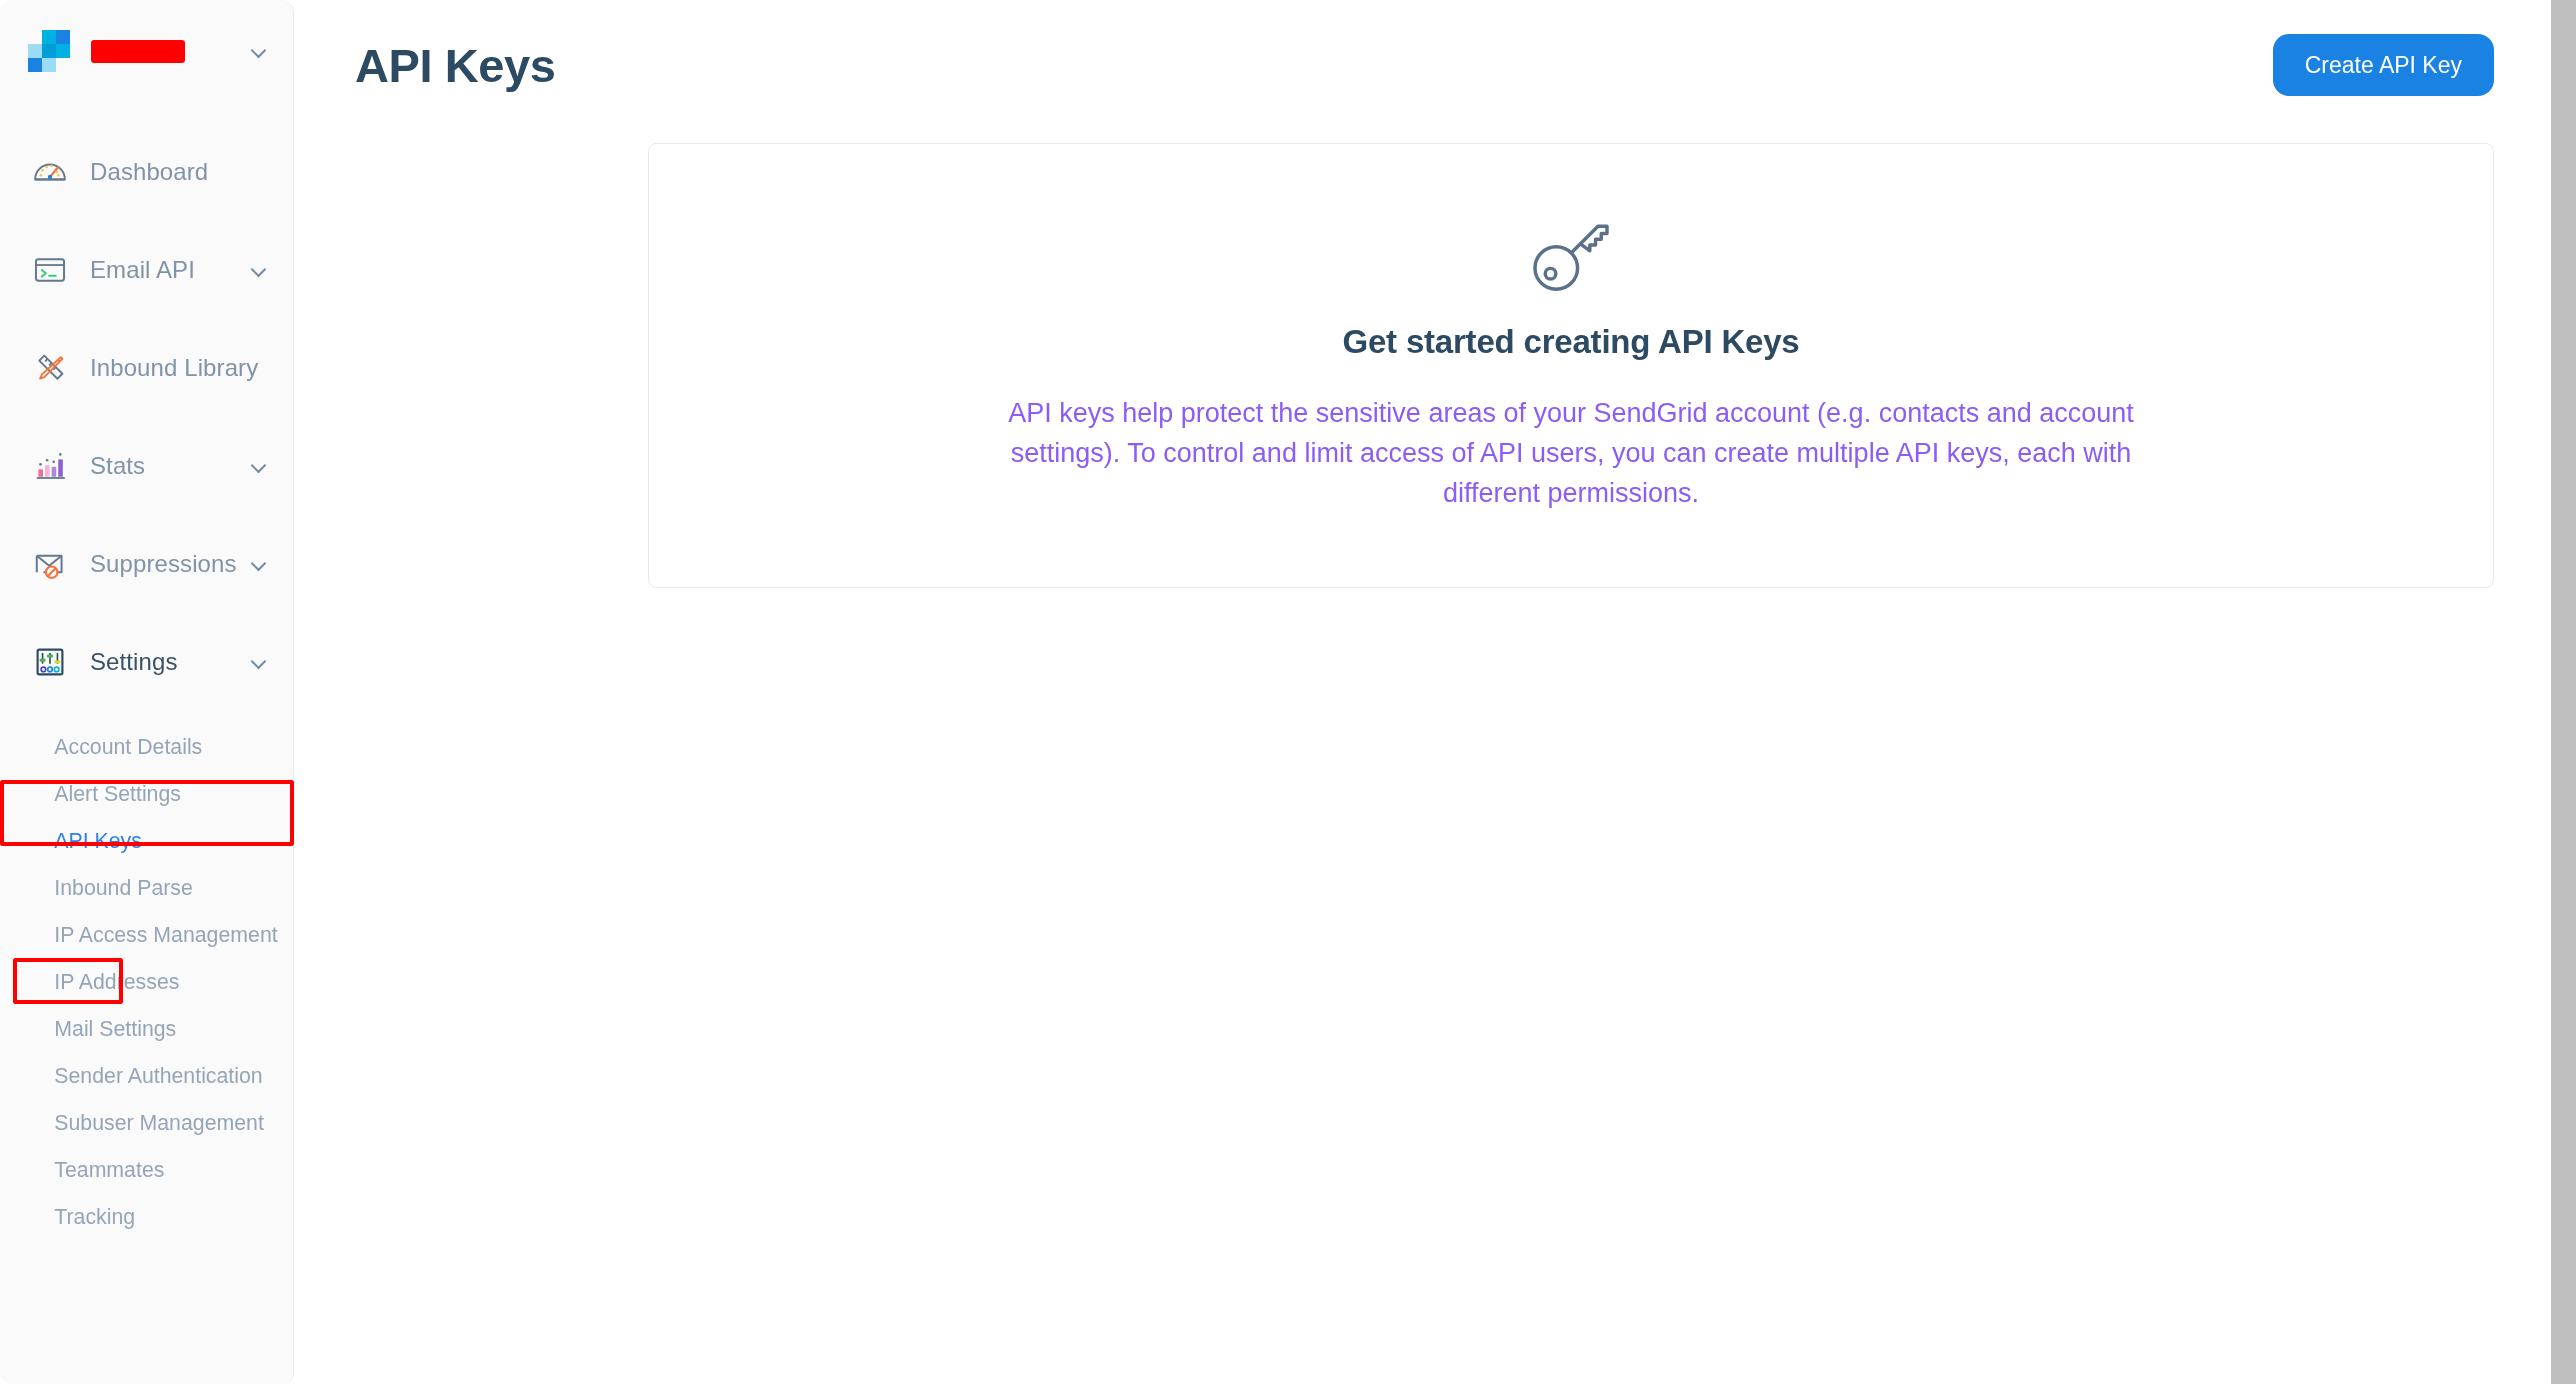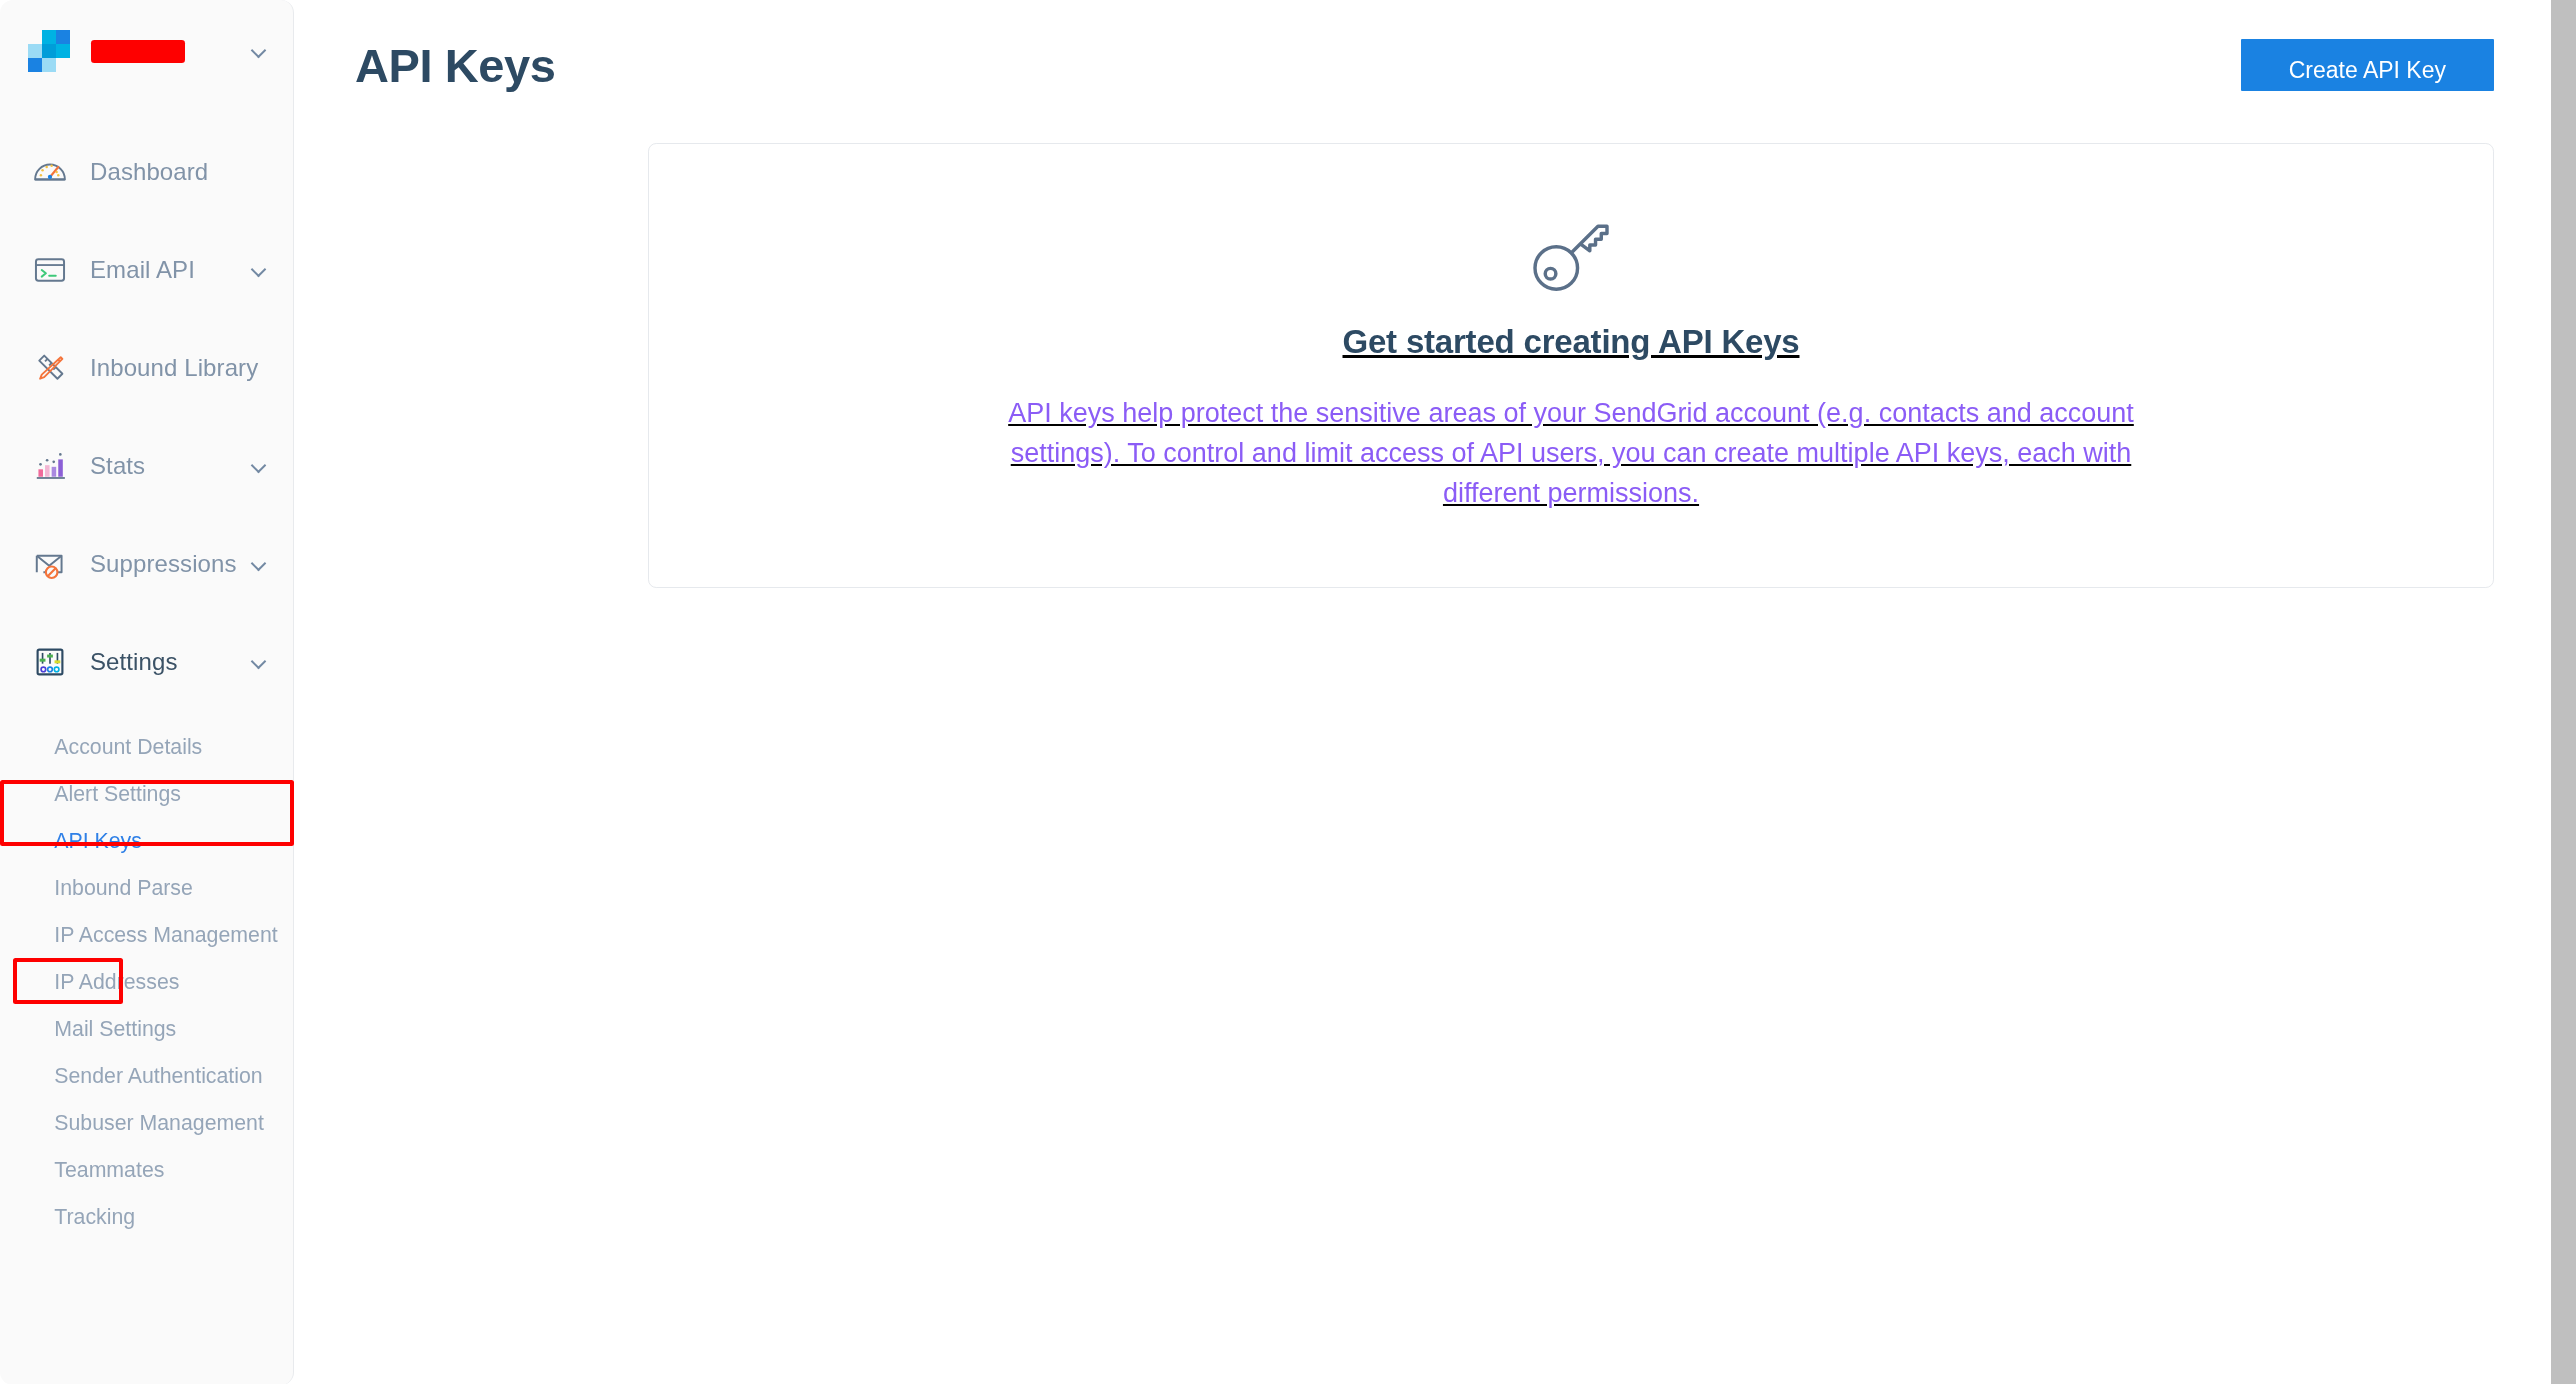--- a/index.html
+++ b/index.html
@@ -127,39 +127,38 @@
     color: #2d4a63;
     letter-spacing: -0.4px;
     line-height: 1;
   }
   .create-btn {
     margin-left: auto;
     background: #1A82E2;
     color: #ffffff;
     font-size: 23px;
     border: none;
-    border-radius: 1px;
-    padding: 0 48px;
-    height: 52px;
+    border-radius: 16px;
+    padding: 0 32px;
+    height: 62px;
     line-height: 62px;
     cursor: pointer;
     white-space: nowrap;
     font-family: "Liberation Sans", sans-serif;
   }
 
   .content-card {
     margin: 41px 82px 0 354px;
     border: 1.6px solid #e6e9ed;
     border-radius: 8.2px;
     background: #ffffff;
     height: 445px;
     display: flex; flex-direction: column;
     align-items: center; justify-content: center;
     padding: 8px 33px;
-    text-decoration: underline;
   }
   .empty-icon { margin-bottom: 24.6px; }
   .empty-title {
     font-size: 33px;
     font-weight: bold;
     color: #2d4a63;
     margin-bottom: 33px;
     text-align: center;
     letter-spacing: -0.2px;
   }

